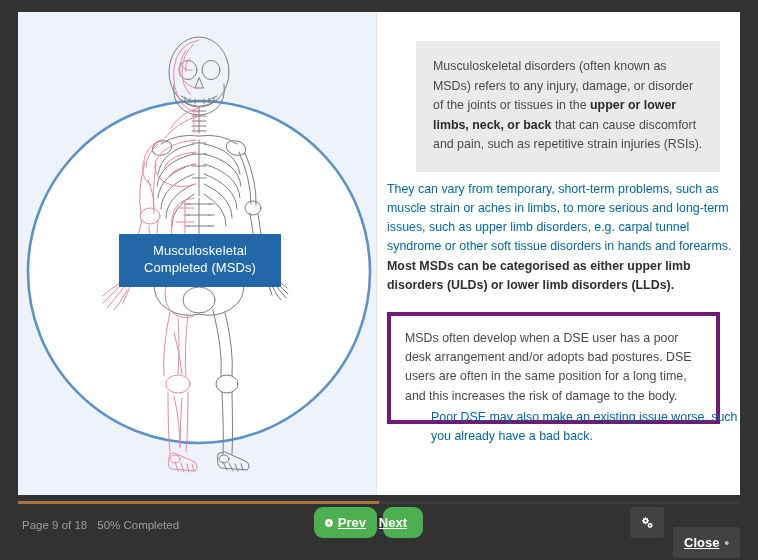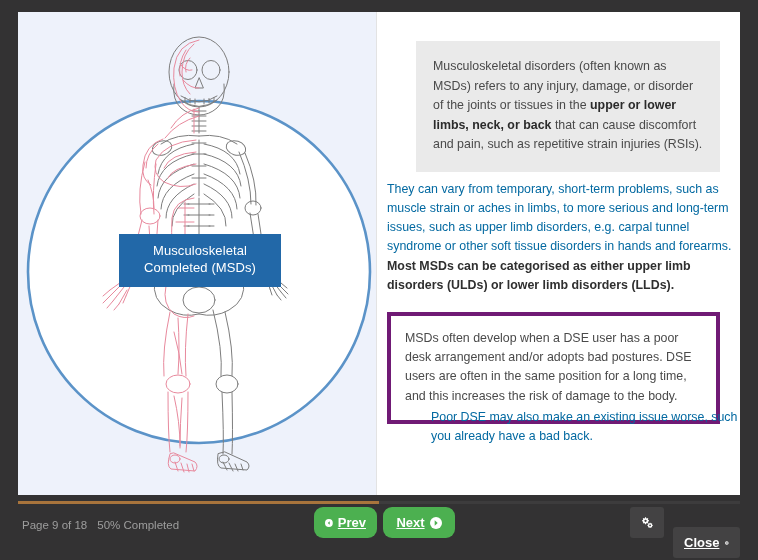--- a/index.html
+++ b/index.html
@@ -178,21 +178,21 @@
     cursor: pointer;
     display: flex;
     align-items: center;
     justify-content: center;
     gap: 5px;
     padding: 0 11px;
   }
   .nav-btn .btn-label { text-decoration: underline; }
 
   #prev-button { left: 314px; width: 63px; }
-  #next-button { left: 383px; width: 72px; }
+  #next-button { left: 383px; width: 40px; justify-content: flex-end; }
 
   .dark-btn {
     position: absolute;
     top: 12px;
     height: 31px;
     background: #434243;
     border: none;
     border-radius: 3px;
     color: #ffffff;
     font-family: "Liberation Sans", sans-serif;

